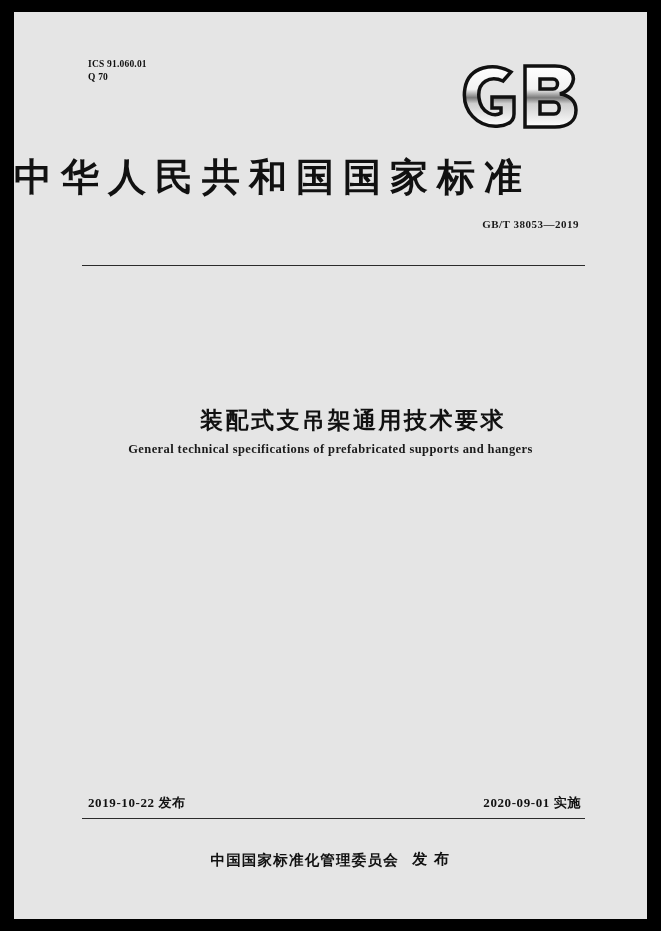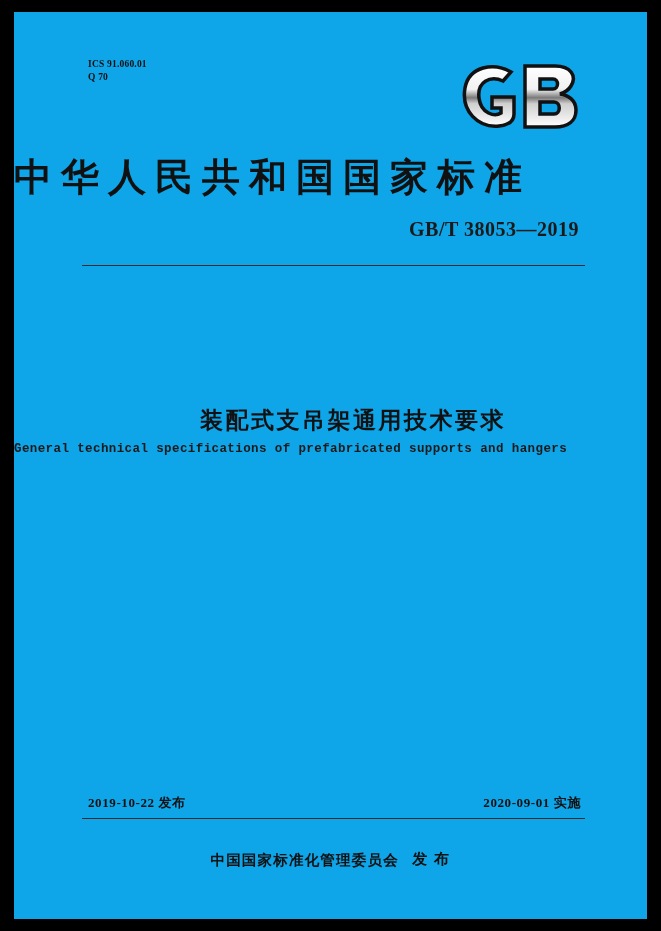--- a/index.html
+++ b/index.html
@@ -13,21 +13,21 @@
     overflow: hidden;
     font-family: "Liberation Sans", sans-serif;
   }
 
   .page {
     position: absolute;
     left: 14px;
     top: 12px;
     width: 633px;
     height: 907px;
-    background: #0ea5e9;
+    background: #e5e5e5;
     box-sizing: border-box;
   }
 
   
   .ics-block {
     position: absolute;
     left: 74px;
     top: 46px;
     font-family: "Liberation Serif", serif;
     font-weight: bold;
@@ -60,21 +60,21 @@
     white-space: nowrap;
   }
 
   
   .std-number {
     position: absolute;
     right: 68px;
     top: 206px;
     font-family: "Liberation Serif", serif;
     font-weight: bold;
-    font-size: 20px;
+    font-size: 11px;
     color: #1a1a1a;
     letter-spacing: 0.5px;
   }
 
   
   .rule {
     position: absolute;
     left: 68px;
     right: 62px;
     top: 253px;
@@ -96,21 +96,22 @@
     color: #111111;
     padding-left: 45px;
   }
 
   
   .doc-title-en {
     position: absolute;
     left: 0;
     right: 0;
     top: 430px;
-    font-family: Liberation Mono, monospace;
+    text-align: center;
+    font-family: Liberation Serif, serif;
     font-weight: bold;
     font-size: 12.5px;
     letter-spacing: 0.4px;
     color: #1a1a1a;
   }
 
   
   .date-issue {
     position: absolute;
     left: 74px;

